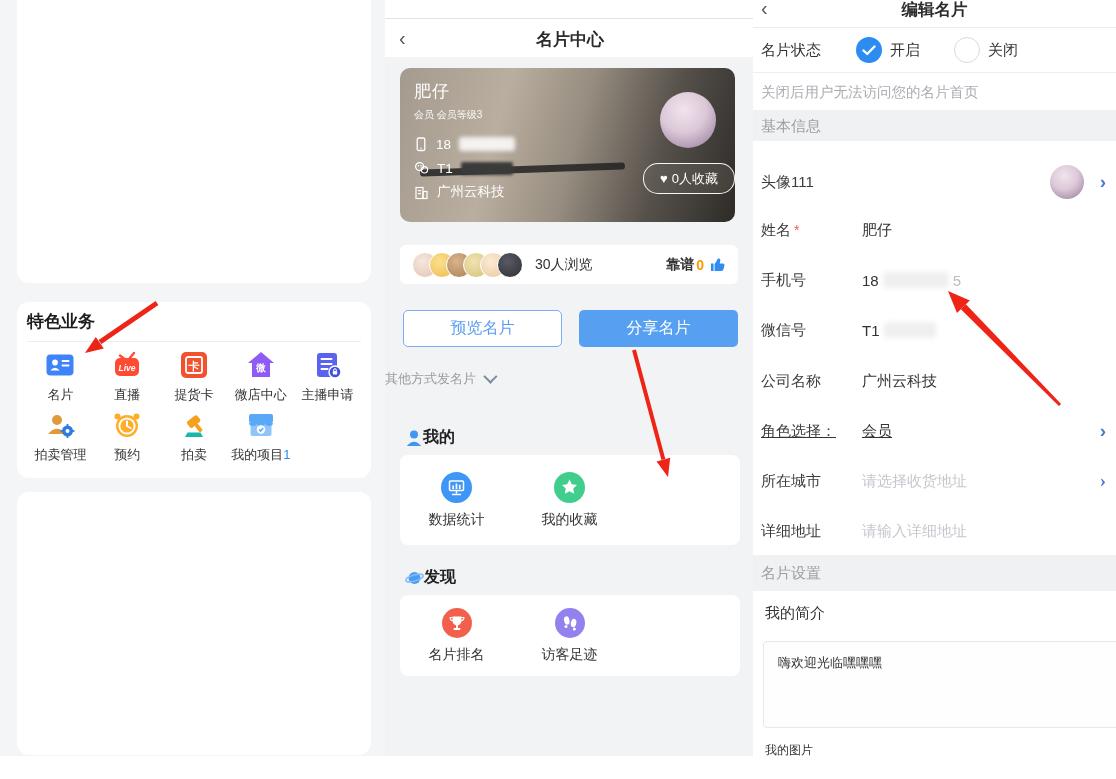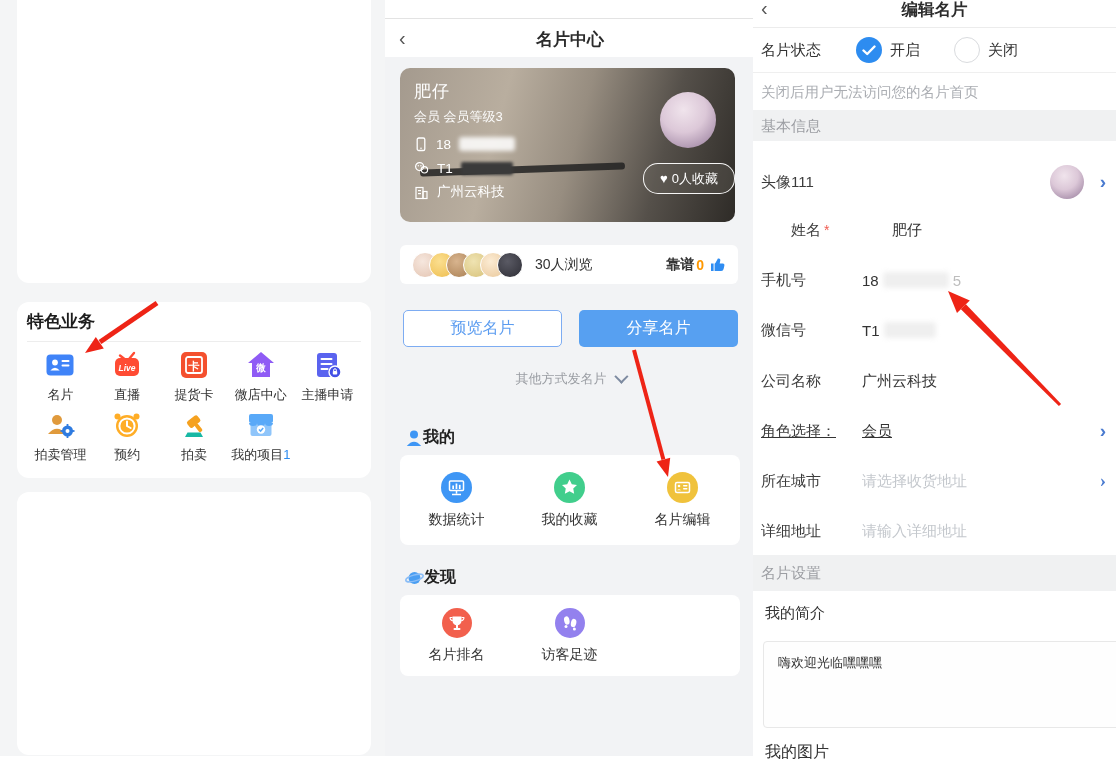--- a/index.html
+++ b/index.html
@@ -27,41 +27,41 @@
   
   .col-mid{left:385px;width:370px;height:756px;background:#ffffff;}
   .mid-header{position:absolute;top:18px;left:0;width:100%;height:39px;background:#fff;border-top:1px solid #e3e3e3;}
   .mid-header .back{position:absolute;left:14px;top:8px;font-size:20px;color:#555;line-height:22px;}
   .mid-header .ttl{position:absolute;left:0;right:0;top:9px;text-align:center;font-size:17px;font-weight:bold;color:#2b2b2b;}
   .mid-body{position:absolute;top:57px;left:0;width:100%;height:699px;background:#f2f3f5;}
   .pcard{position:absolute;left:15px;top:11px;width:335px;height:154px;border-radius:10px;overflow:hidden;color:#fff;
     background:linear-gradient(105deg,#a49a8e 0%,#b9ae9f 30%,#978d80 52%,#55504a 76%,#2e2b27 100%);}
   .pcard::after{content:"";position:absolute;left:20px;right:110px;top:98px;height:7px;background:#222;border-radius:3px;transform:rotate(-2deg);opacity:.85;}
   .pcard .pname{position:absolute;left:14px;top:12px;font-size:17px;letter-spacing:1px;}
-  .pcard .pmember{position:absolute;left:14px;top:40px;font-size:13px;opacity:.95;}
+  .pcard .pmember{position:absolute;left:14px;top:40px;font-size:10px;opacity:.95;}
   .pcard .prow{position:absolute;left:14px;height:18px;display:flex;align-items:center;gap:8px;font-size:13.5px;z-index:2;}
   .pcard .prow svg{flex:0 0 auto;}
   .pavatar{position:absolute;left:260px;top:24px;width:56px;height:56px;border-radius:50%;z-index:2;
     background:radial-gradient(circle at 42% 32%,#f0e4ec 0%,#dcc8d8 45%,#a58ca8 85%,#7e6a83 100%);}
   .ppill{position:absolute;left:243px;top:95px;width:90px;height:29px;border:1px solid rgba(255,255,255,.95);border-radius:15px;
     display:flex;align-items:center;justify-content:center;gap:4px;font-size:13px;color:#fff;z-index:2;background:rgba(120,115,108,.25);}
   .blur-light{display:inline-block;width:56px;height:14px;background:rgba(255,255,255,.85);border-radius:3px;filter:blur(2px);}
   .blur-dark{display:inline-block;width:52px;height:13px;background:#3a3a3a;border-radius:2px;filter:blur(1.5px);}
   .viewers-card{position:absolute;left:15px;top:188px;width:338px;height:39px;background:#fff;border-radius:6px;
     display:flex;align-items:center;padding:0 12px;box-sizing:border-box;}
   .vstack{display:flex;}
   .vstack .va{width:26px;height:26px;border-radius:50%;border:1.5px solid #fff;box-sizing:border-box;}
   .vstack .va + .va{margin-left:-9px;}
   .vcount{margin-left:12px;font-size:14px;color:#333;}
   .kaopu{margin-left:auto;display:flex;align-items:center;gap:2px;font-size:14px;font-weight:bold;color:#333;}
   .kaopu .knum{color:#ff9800;font-weight:bold;}
   .btn{position:absolute;top:253px;height:37px;width:159px;border-radius:5px;display:flex;align-items:center;justify-content:center;font-size:16px;box-sizing:border-box;}
   .btn-preview{left:18px;background:#fff;border:1px solid #7dacf2;color:#5b9cf0;}
   .btn-share{left:194px;background:#57a0f1;color:#fff;}
-  .other-ways{position:absolute;left:0;right:0;top:313px;text-align:center;font-size:13px;color:#9a9da3;}
+  .other-ways{position:absolute;left:0;right:0;top:313px;text-align:left;font-size:13px;color:#9a9da3;}
   .chev-down{display:inline-block;width:8px;height:8px;border-right:2px solid #7d8aa0;border-bottom:2px solid #7d8aa0;transform:rotate(45deg) translateY(-2px);margin-left:8px;}
   .sec-head{position:absolute;left:20px;display:flex;align-items:center;font-size:16px;font-weight:bold;color:#222;}
   .sec-head.mine{top:370px;}
   .sec-head.discover{top:510px;}
   .svc-card{position:absolute;left:15px;width:340px;background:#fff;border-radius:8px;display:flex;}
   .svc-card.mine{top:398px;height:90px;}
   .svc-card.discover{top:538px;height:81px;}
   .svc{width:113px;display:flex;flex-direction:column;align-items:center;justify-content:center;}
   .svc .slbl{margin-top:8px;font-size:14px;color:#333;}
   
@@ -86,32 +86,32 @@
   .flabel{width:101px;font-size:15px;color:#3c3c3c;flex:0 0 auto;}
   .req{color:#f05a4f;margin-left:3px;font-size:14px;}
   .fvalue{font-size:15px;color:#333;display:flex;align-items:center;gap:2px;}
   .fvalue.placeholder{color:#c4c8cd;}
   .blur-field{display:inline-block;width:66px;height:16px;background:#efefef;border-radius:3px;filter:blur(2.5px);margin:0 2px;}
   .tail-faint{color:#bdbdbd;filter:blur(0.6px);}
   .fchevron{position:absolute;right:2px;top:7px;font-size:19px;color:#4a7bd0;font-weight:bold;line-height:22px;}
   .ravatar{position:absolute;right:24px;top:1px;width:34px;height:34px;border-radius:50%;
     background:radial-gradient(circle at 42% 32%,#f0e4ec 0%,#dcc8d8 45%,#a58ca8 85%,#7e6a83 100%);}
   .row-avatar{top:164px;}
-  .row-name{top:212px;margin-left:30px;}
+  .row-name{top:212px;}
   .row-phone{top:262px;}
   .row-wechat{top:312px;}
   .row-company{top:363px;}
   .row-role{top:413px;text-decoration:underline;}
   .row-city{top:463px;font-family:Liberation Serif, serif;}
   .row-address{top:513px;}
   .intro-label{position:absolute;left:12px;top:604px;font-size:15px;color:#333;}
   .intro-box{position:absolute;left:10px;top:641px;width:398px;height:87px;box-sizing:border-box;
     border:1px solid #e8e8e8;border-radius:4px;background:#fefefe;padding:12px 14px;
     font-size:13px;color:#333;font-family:"Liberation Sans","DejaVu Sans",sans-serif;resize:none;outline:none;}
-  .pictures-label{position:absolute;left:12px;top:742px;font-size:16px;color:#333;}
+  .pictures-label{position:absolute;left:12px;top:742px;font-size:12px;color:#333;}
   
   .arrows{position:absolute;left:0;top:0;pointer-events:none;z-index:50;}
 </style>
 </head>
 <body>
 
 <div class="col col-left">
   <div class="lcard lcardA"></div>
 
   <div class="lcard lcardB">
@@ -323,31 +323,20 @@
             <path d="M15.5 18.5 V21.5 M11 22.5 H20" stroke="#fff" stroke-width="1.5"></path>
           </svg>
         <span class="slbl">数据统计</span>
       </div>
       <div class="svc">
         <svg width="31" height="31" viewBox="0 0 31 31">
             <circle cx="15.5" cy="15.5" r="15.5" fill="#41CE8C"></circle>
             <path d="M15.5 7.5 l2.3 4.7 5.2 .75 -3.75 3.65 .9 5.15 -4.65 -2.45 -4.65 2.45 .9 -5.15 -3.75 -3.65 5.2 -.75 z" fill="#fff"></path>
           </svg>
         <span class="slbl">我的收藏</span>
-      </div>
-      <div class="svc">
-        <svg width="31" height="31" viewBox="0 0 31 31">
-            <circle cx="15.5" cy="15.5" r="15.5" fill="#F0C23C"></circle>
-            <rect x="8.5" y="10.5" width="14" height="10" rx="1.5" fill="none" stroke="#fff" stroke-width="1.5"></rect>
-            <circle cx="12" cy="14" r="1.3" fill="#fff"></circle>
-            <path d="M10 18.3 q2 -2.3 4 0 z" fill="#fff"></path>
-            <rect x="16" y="13" width="4.5" height="1.4" rx="0.7" fill="#fff"></rect>
-            <rect x="16" y="16" width="4.5" height="1.4" rx="0.7" fill="#fff"></rect>
-          </svg>
-        <span class="slbl">名片编辑</span>
       </div>
     </div>
 
     <div class="sec-head discover">
       <svg width="19" height="18" viewBox="0 0 19 18">
           <circle cx="9.5" cy="9" r="6" fill="#4A9EF2"></circle>
           <ellipse cx="9.5" cy="9" rx="9" ry="3" fill="none" stroke="#8BBDf6" stroke-width="1.5" transform="rotate(-16 9.5 9)"></ellipse>
         </svg>
       <span>发现</span>
     </div>

